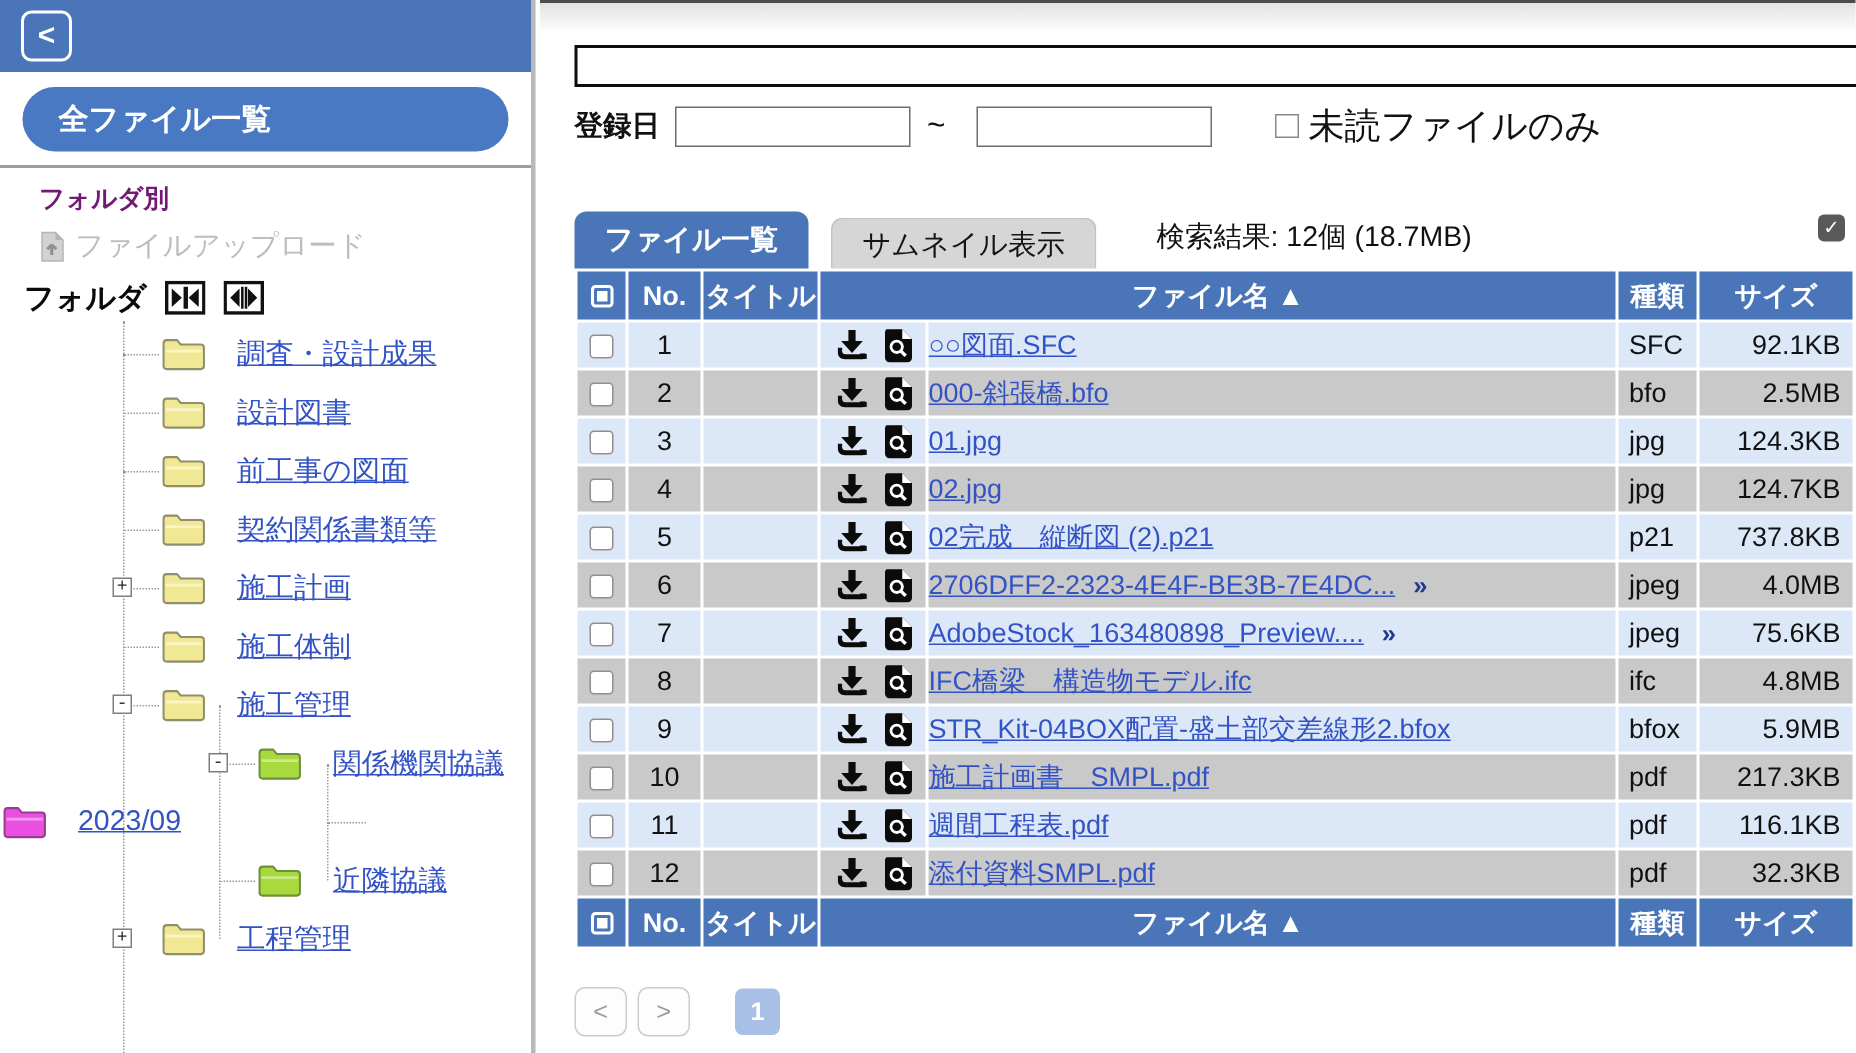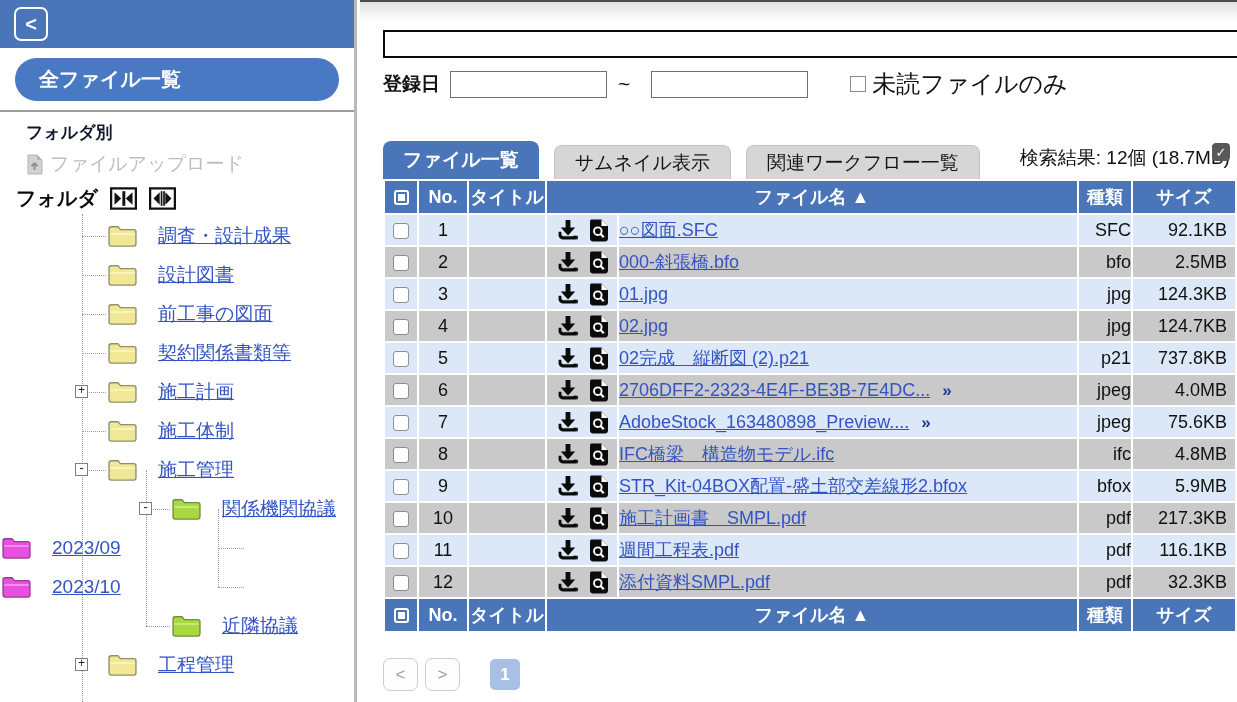--- a/index.html
+++ b/index.html
@@ -16,21 +16,21 @@
   
   #sidebar{position:absolute;left:0;top:0;width:357px;height:702px;background:#fff;
     border-right:3px solid #b9b9b9;overflow:hidden;}
   .topbar{height:48px;background:var(--blue);display:flex;align-items:center;padding-left:14px;}
   .back-btn{width:34px;height:34px;border:2px solid #fff;border-radius:7px;color:#fff;
     font-size:20px;font-weight:bold;display:flex;align-items:center;justify-content:center;
     background:transparent;cursor:pointer;}
   .pill{margin:10px 15px 9px 15px;height:43px;background:#4a79c4;border-radius:22px;color:#fff;
     font-weight:bold;font-size:20px;display:flex;align-items:center;padding-left:24px;cursor:pointer;}
   .sb-divider{border-bottom:2px solid #9d9d9d;}
-  .section-label{color:#0f172a;font-weight:bold;font-size:17px;padding:9px 0 0 26px;}
+  .section-label{color:#701a75;font-weight:bold;font-size:17px;padding:9px 0 0 26px;}
   .upload-row{display:flex;align-items:center;gap:7px;padding:7px 0 0 26px;color:#bdbdbd;font-size:19px;}
   .folder-head{display:flex;align-items:center;gap:12px;padding:8px 0 0 16px;
     font-weight:bold;font-size:20px;color:#0a0a0a;}
   .tree-ctl{width:27px;height:23px;display:block;cursor:pointer;}
 
   #tree{position:relative;margin-top:4px;height:520px;}
   .guide{position:absolute;border-left:1px dotted #9a9a9a;width:0;}
   .tree-row{position:relative;height:39px;display:flex;align-items:center;gap:19px;}
   .tree-row.lv1{padding-left:106px;}
   .tree-row.lv2{padding-left:170px;}
@@ -77,21 +77,21 @@
     border-radius:4px;color:#fff;font-size:13px;font-weight:bold;display:flex;align-items:center;
     justify-content:center;cursor:pointer;}
 
   table.files{position:absolute;left:23px;top:179px;width:calc(100% - 23px);
     border-collapse:separate;border-spacing:2px;}
   th{background:var(--blue);color:#fff;font-weight:bold;font-size:18px;height:32px;padding:0;white-space:nowrap;}
   td{height:30px;padding:0;font-size:18px;white-space:nowrap;overflow:hidden;}
   tr.r-light td{background:var(--row-light);}
   tr.r-gray td{background:var(--row-gray);}
   .c-no{text-align:center;}
-  .c-type{padding-left:7px;text-align:right;}
+  .c-type{padding-left:7px;text-align:left;}
   .c-size{text-align:right;padding-right:8px;}
   th.h-size,th.h-type{padding:0 6px;}
   .icon-cell{display:flex;align-items:center;gap:7px;padding-left:8px;}
   .file-link{color:var(--link);text-decoration:underline;cursor:pointer;font-size:18px;}
   .trunc{color:#1f3a8f;font-weight:bold;margin-left:7px;text-decoration:none;font-size:17px;cursor:pointer;}
   .hdr-check{display:inline-block;width:15px;height:15px;border:2px solid #fff;border-radius:3px;
     position:relative;vertical-align:middle;cursor:pointer;}
   .hdr-check::after{content:"";position:absolute;left:2px;top:2px;width:7px;height:7px;background:#fff;}
   .row-check{appearance:none;width:16px;height:16px;border:1.5px solid #8f8f8f;border-radius:3px;
     background:#fff;margin:0;vertical-align:middle;cursor:pointer;}
@@ -231,29 +231,20 @@
   <div class="tree-row lv3">
     <span class="stub"></span>
 
     <svg class="folder-svg f-magenta" viewBox="0 0 32 26">
       <path class="fbody" d="M2 6.2c0-1.4.9-2.3 2.3-2.3h7l2.6 3h13.8c1.4 0 2.3.9 2.3 2.3v12.5c0 1.4-.9 2.3-2.3 2.3H4.3C2.9 24 2 23.1 2 21.7z" stroke-width="1.4"></path>
       <path class="ftab" d="M3.4 10.6h25.2v1.8H3.4z"></path>
     </svg>
     <a class="tree-link">2023/09</a>
   </div>
 
-  <div class="tree-row lv3">
-    <span class="stub"></span>
-
-    <svg class="folder-svg f-magenta" viewBox="0 0 32 26">
-      <path class="fbody" d="M2 6.2c0-1.4.9-2.3 2.3-2.3h7l2.6 3h13.8c1.4 0 2.3.9 2.3 2.3v12.5c0 1.4-.9 2.3-2.3 2.3H4.3C2.9 24 2 23.1 2 21.7z" stroke-width="1.4"></path>
-      <path class="ftab" d="M3.4 10.6h25.2v1.8H3.4z"></path>
-    </svg>
-    <a class="tree-link">2023/10</a>
-  </div>
 
   <div class="tree-row lv2">
     <span class="stub"></span>
 
     <svg class="folder-svg f-green" viewBox="0 0 32 26">
       <path class="fbody" d="M2 6.2c0-1.4.9-2.3 2.3-2.3h7l2.6 3h13.8c1.4 0 2.3.9 2.3 2.3v12.5c0 1.4-.9 2.3-2.3 2.3H4.3C2.9 24 2 23.1 2 21.7z" stroke-width="1.4"></path>
       <path class="ftab" d="M3.4 10.6h25.2v1.8H3.4z"></path>
     </svg>
     <a class="tree-link">近隣協議</a>
   </div>
@@ -280,21 +271,20 @@
     <span class="tilde">~</span>
     <input class="date-input" type="text" value="" style="">
     <input class="unread-box" type="checkbox" style="">
     <span class="unread-label">未読ファイルのみ</span>
   </div>
 
   <div class="tabs-row">
     <div class="tabs-flex" id="tabs-flex">
       <div class="tab active">ファイル一覧</div>
         <div class="tab inactive">サムネイル表示</div>
-        <div class="tab inactive">関連ワークフロー一覧</div>
         <span class="result-text" id="result-text">検索結果: 12個 (18.7MB)</span>
     </div>
     <div class="sel-all-check">
       <span>✓</span>
     </div>
   </div>
 
   <table class="files">
     <colgroup>
       <col style="width:32px">

